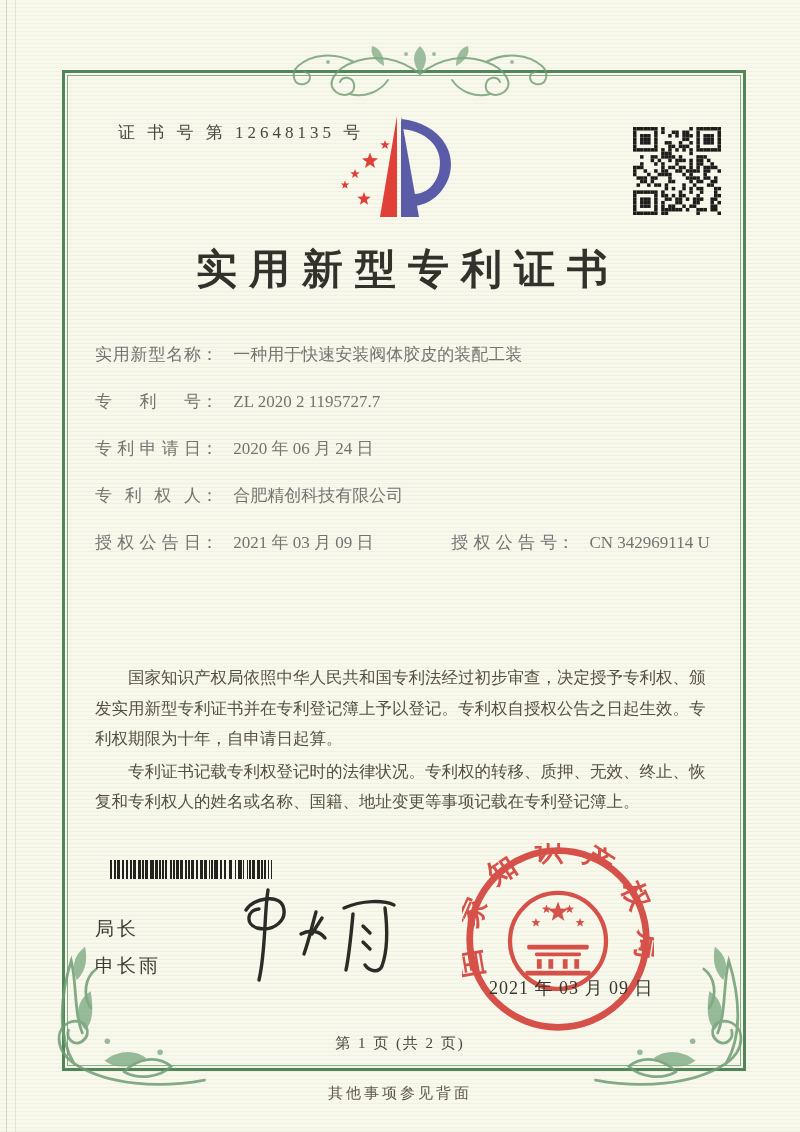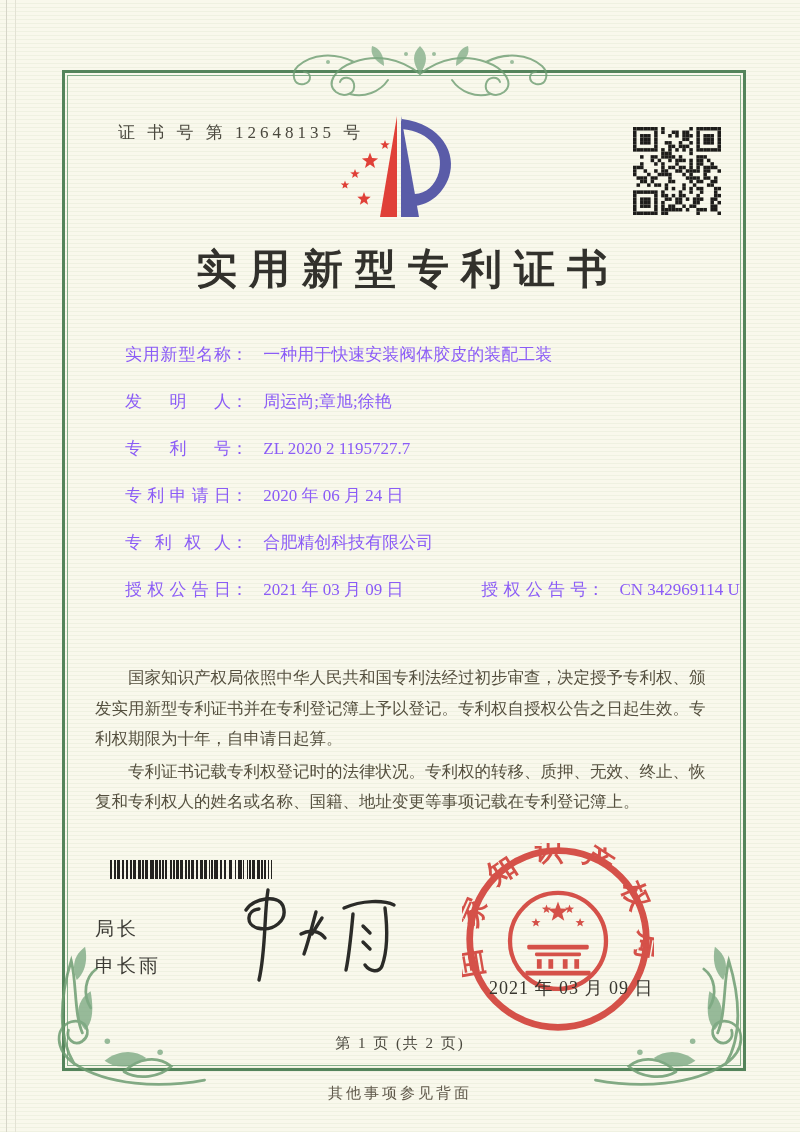--- a/index.html
+++ b/index.html
@@ -14,21 +14,21 @@
   .page-edge{position:absolute;left:6px;top:0;bottom:0;width:8px;
     border-left:1px solid #d6d5c8;border-right:1px solid #e3e2d4;}
   .frame-outer{position:absolute;left:62px;top:70px;width:678px;height:995px;
     border:3px solid #54845b;}
   .frame-inner{position:absolute;inset:2px;border:1px solid #84ae89;}
   .cert-no{position:absolute;left:94px;top:121px;font-size:17px;letter-spacing:4px;color:#4a483e;margin-left:24px;}
   .logo{position:absolute;left:336px;top:110px;}
   .qr{position:absolute;left:633px;top:127px;width:88px;height:88px;}
   .title{position:absolute;left:4px;top:238px;width:800px;text-align:center;
     font-size:41px;font-weight:600;letter-spacing:12px;color:#32312c;margin:4px;}
-  .fields{position:absolute;left:95px;top:342px;width:620px;font-size:17px;color:#8b5cf6;margin-left:30px;}
+  .fields{position:absolute;left:95px;top:342px;width:620px;font-size:17px;color:#737373;}
   .frow{line-height:25px;margin-bottom:22px;white-space:nowrap;}
   .flabel{display:inline-block;width:106px;text-align:justify;text-align-last:justify;vertical-align:top;}
   .fcolon{vertical-align:top;}
   .fvalue{display:inline-block;margin-left:11px;vertical-align:top;white-space:normal;}
   .fvalue.wide{width:492px;}
   .g1{display:inline-block;width:352px;}
   .paras{position:absolute;left:95px;top:663px;width:612px;font-size:16.5px;
     line-height:30.5px;color:#55503f;}
   .paras p{margin:0 0 2px 0;text-indent:2em;}
   .barcode{position:absolute;left:110px;top:860px;width:202px;height:19px;white-space:nowrap;font-size:0;}
@@ -415,24 +415,20 @@
   </svg>
 
 <h1 class="title">实用新型专利证书</h1>
 
 <div class="fields">
   <div class="frow">
     <span class="flabel">实用新型名称</span><span class="fcolon">：</span>
     <span class="fvalue">一种用于快速安装阀体胶皮的装配工装</span>
   </div>
   <div class="frow">
-    <span class="flabel">发明人</span><span class="fcolon">：</span>
-    <span class="fvalue">周运尚;章旭;徐艳</span>
-  </div>
-  <div class="frow">
     <span class="flabel">专利号</span><span class="fcolon">：</span>
     <span class="fvalue">ZL 2020 2 1195727.7</span>
   </div>
   <div class="frow">
     <span class="flabel">专利申请日</span><span class="fcolon">：</span>
     <span class="fvalue">2020 年 06 月 24 日</span>
   </div>
   <div class="frow">
     <span class="flabel">专利权人</span><span class="fcolon">：</span>
     <span class="fvalue">合肥精创科技有限公司</span>

